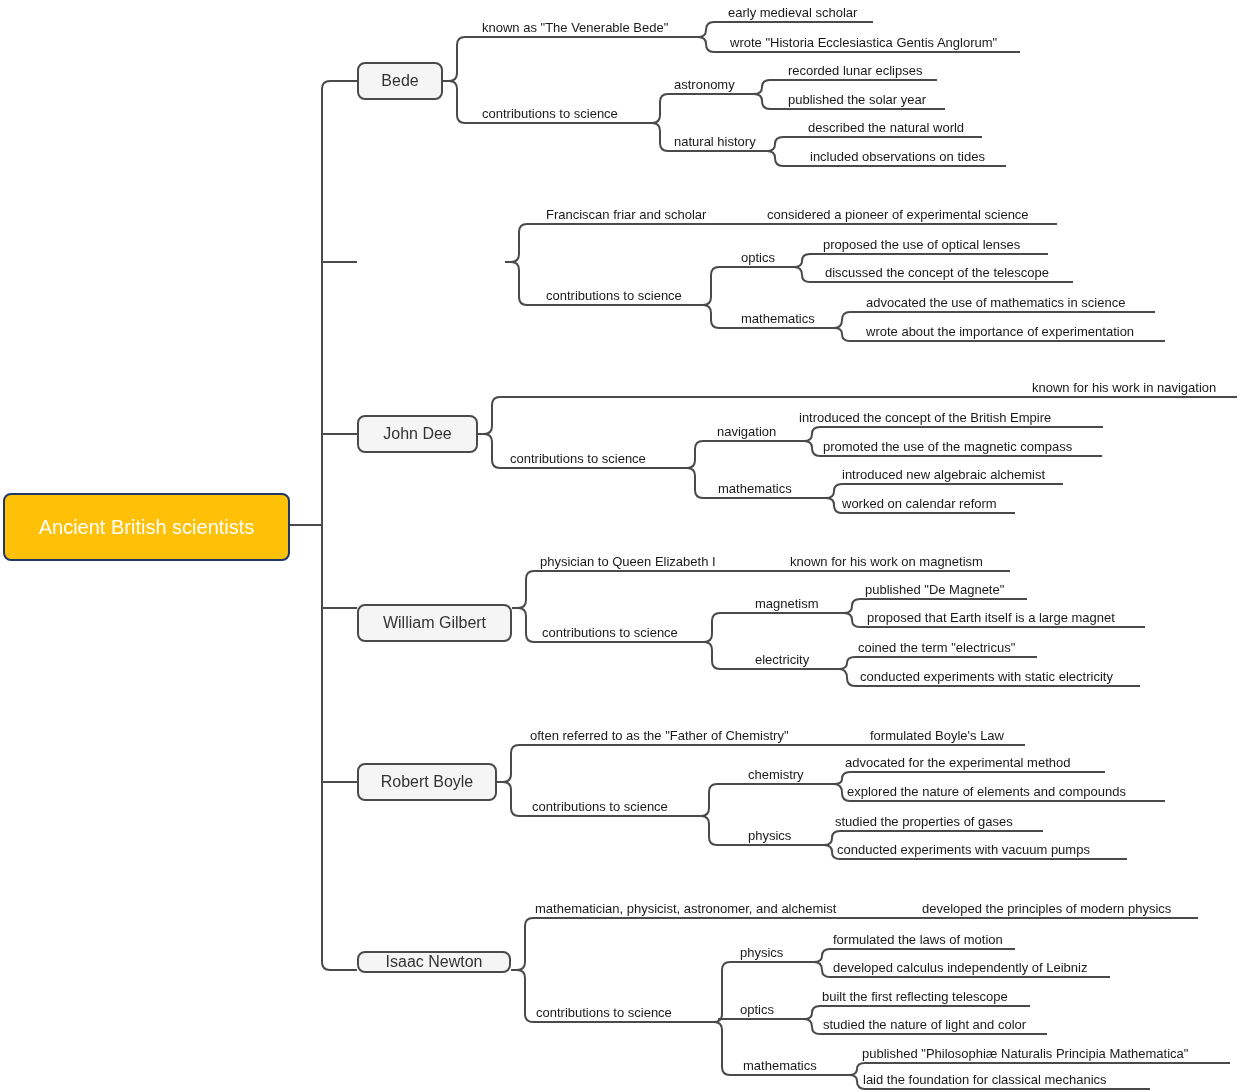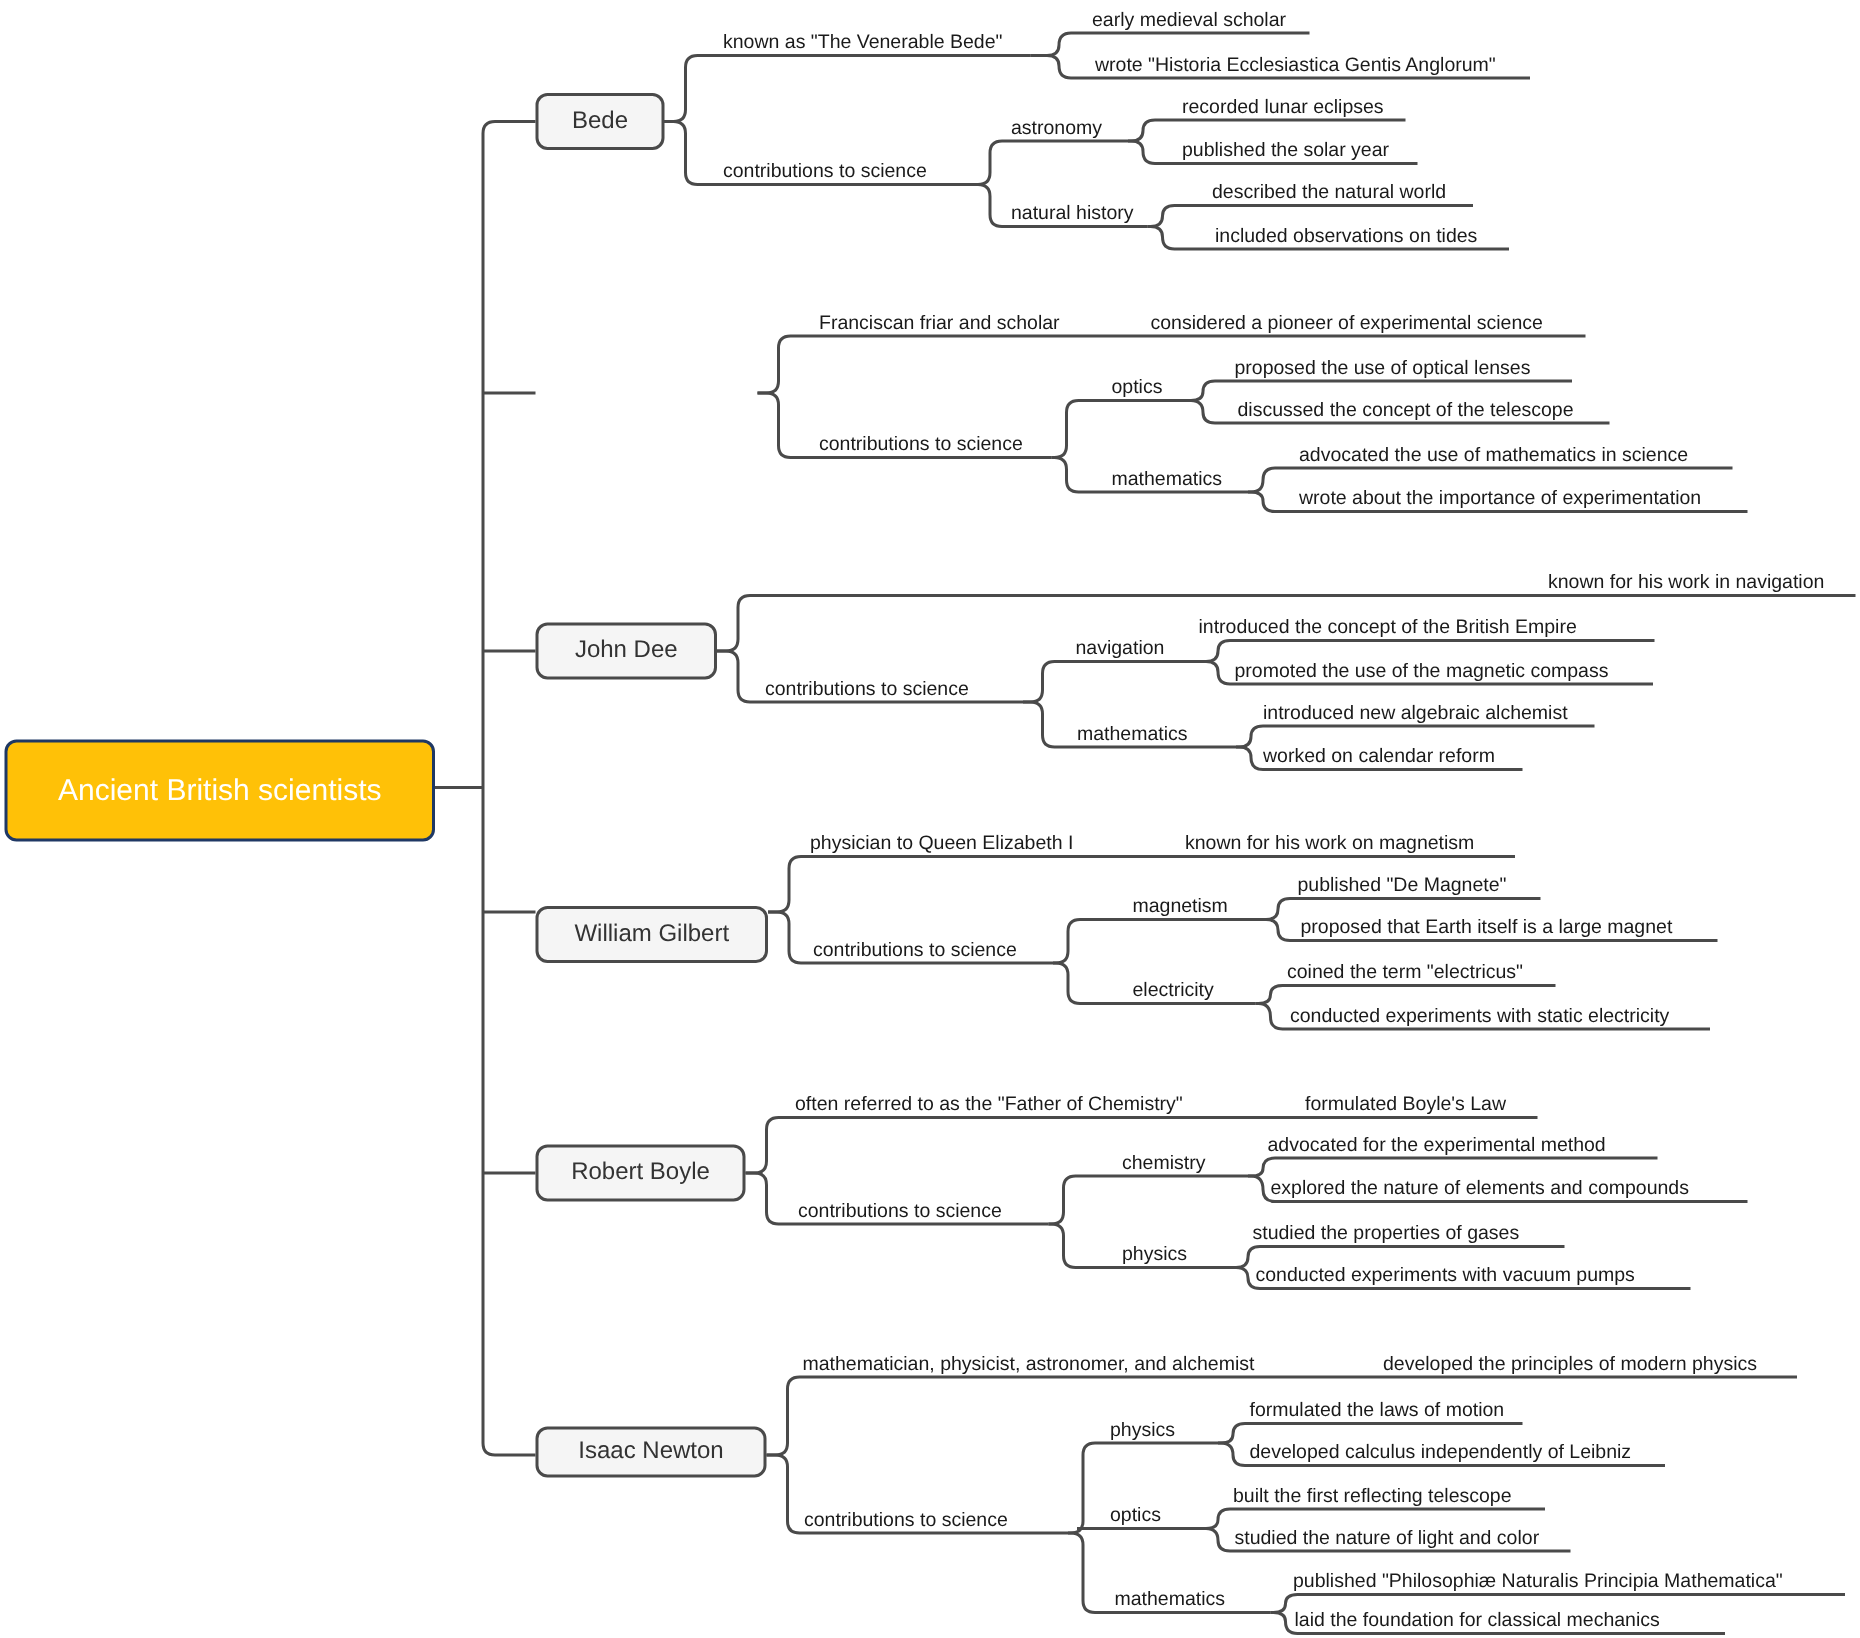--- a/index.html
+++ b/index.html
@@ -132,21 +132,21 @@
   </div>
   <div class="box" style="left:357px;top:415px;width:121px;height:38px;">
     <span>John Dee</span>
   </div>
   <div class="box" style="left:357px;top:589px;width:155px;height:38px;margin-top:15px;">
     <span>William Gilbert</span>
   </div>
   <div class="box" style="left:357px;top:763px;width:140px;height:38px;">
     <span>Robert Boyle</span>
   </div>
-  <div class="box" style="left:357px;top:951px;width:154px;height:34px;">
+  <div class="box" style="left:357px;top:951px;width:154px;height:22px;">
     <span>Isaac Newton</span>
   </div>
 
   <div class="lbl" style="left:482px;top:20px">known as "The Venerable Bede"</div>
   <div class="lbl" style="left:728px;top:5px">early medieval scholar</div>
   <div class="lbl" style="left:730px;top:35px">wrote "Historia Ecclesiastica Gentis Anglorum"</div>
   <div class="lbl" style="left:482px;top:106px">contributions to science</div>
   <div class="lbl" style="left:674px;top:77px">astronomy</div>
   <div class="lbl" style="left:788px;top:63px">recorded lunar eclipses</div>
   <div class="lbl" style="left:788px;top:92px">published the solar year</div>

